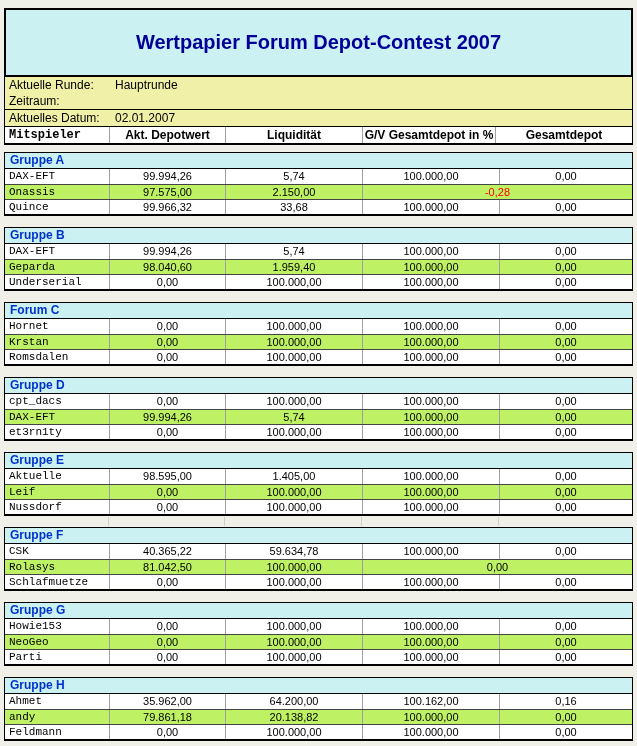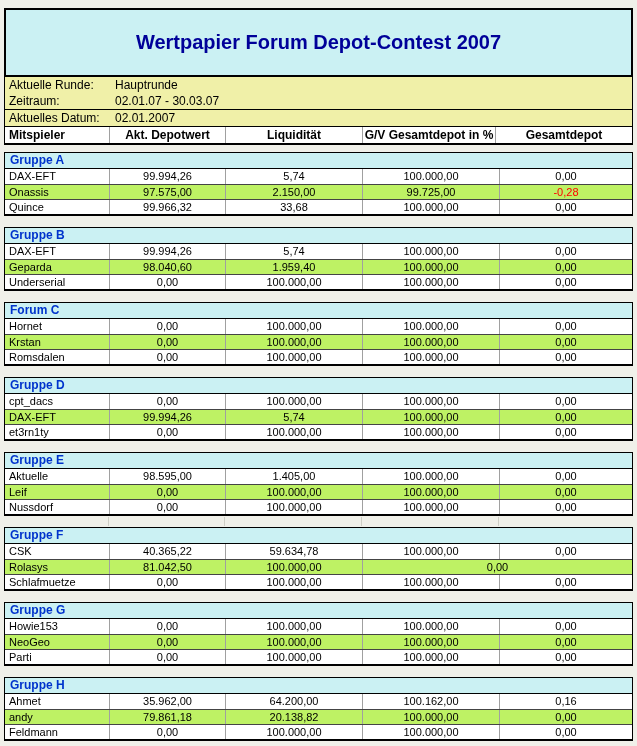--- a/index.html
+++ b/index.html
@@ -36,21 +36,21 @@
   
   .col-header{
     width:629px;display:flex;background:#fff;
     border:1px solid #000;border-bottom:2px solid #000;
     margin-top:-1px;height:19px;line-height:16px;
     font-weight:bold;font-size:12px;
   }
   .col-header .cell{overflow:hidden;white-space:nowrap;}
 
   
-  .c1{flex:0 0 104px;text-align:left;padding-left:4px;}
+  .c1{flex:0 0 104px;text-align:left;padding-left:4px;font-family:Liberation Mono, monospace;}
   .c2{flex:0 0 116px;text-align:center;}
   .c3{flex:0 0 137px;text-align:center;}
   .c4{flex:0 0 137px;text-align:center;}
   .c5{flex:1;text-align:center;}
   .col-header .c2,.col-header .c3,.col-header .c4,.col-header .c5,
   .data-row .c2,.data-row .c3,.data-row .c4,.data-row .c5{
     border-left:1px solid #a0a0a0;
   }
 
   
@@ -84,21 +84,20 @@
     <h1>Wertpapier Forum Depot-Contest 2007</h1>
   </div>
 
   <div class="info-block">
     <div class="info-row">
       <div class="info-label">Aktuelle Runde:</div>
       <div class="info-value">Hauptrunde</div>
     </div>
     <div class="info-row">
       <div class="info-label">Zeitraum:</div>
-      <div class="info-value">02.01.07 - 30.03.07</div>
     </div>
   </div>
 
   <div class="info-block">
     <div class="info-row">
       <div class="info-label">Aktuelles Datum:</div>
       <div class="info-value">02.01.2007</div>
     </div>
   </div>
 
@@ -117,21 +116,20 @@
           <div class="c1">DAX-EFT</div>
           <div class="c2">99.994,26</div>
           <div class="c3">5,74</div>
           <div class="c4">100.000,00</div>
           <div class="c5">0,00</div>
         </div>
         <div class="data-row shade">
           <div class="c1">Onassis</div>
           <div class="c2">97.575,00</div>
           <div class="c3">2.150,00</div>
-          <div class="c4">99.725,00</div>
           <div class="c5" style="color: rgb(255, 0, 0);">-0,28</div>
         </div>
         <div class="data-row">
           <div class="c1">Quince</div>
           <div class="c2">99.966,32</div>
           <div class="c3">33,68</div>
           <div class="c4">100.000,00</div>
           <div class="c5">0,00</div>
         </div>
       </div>

